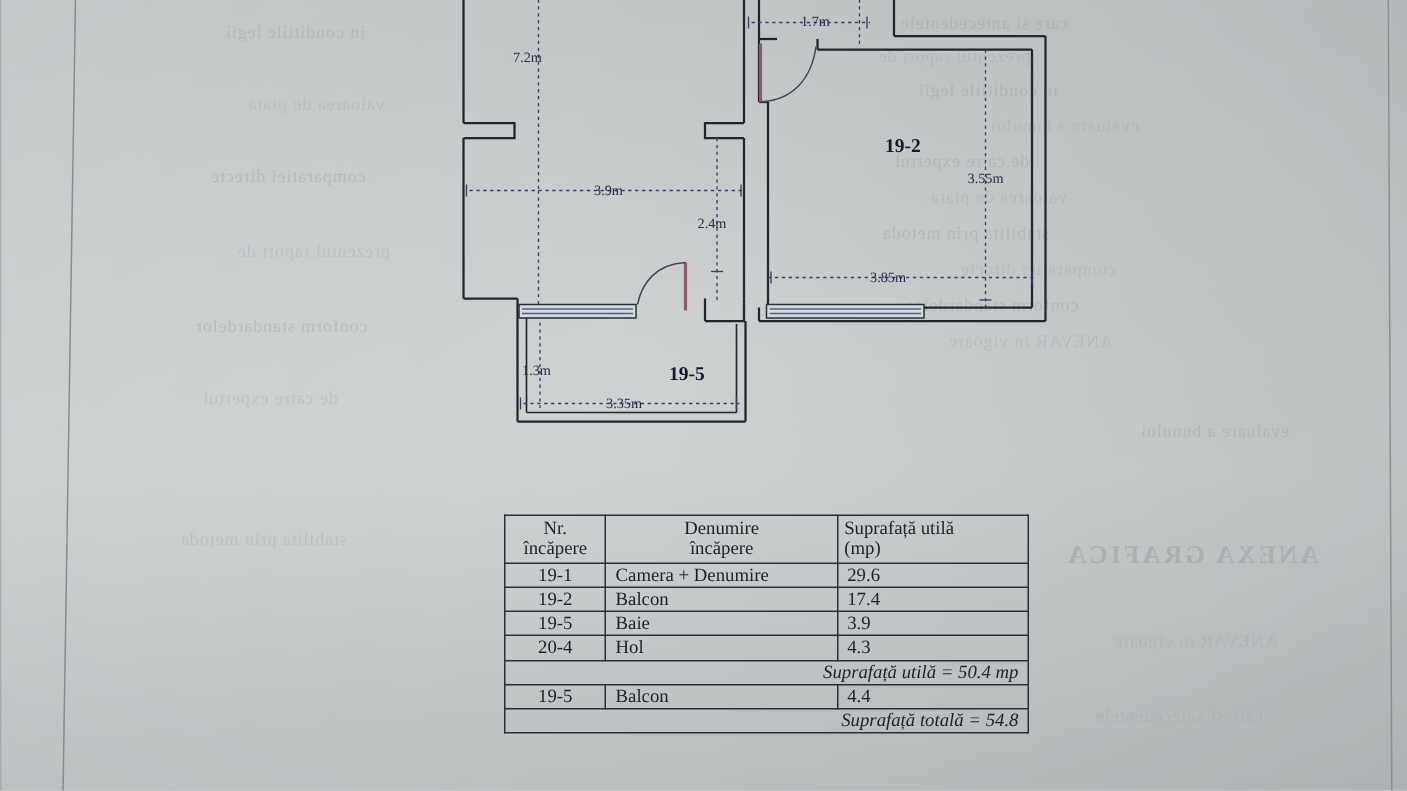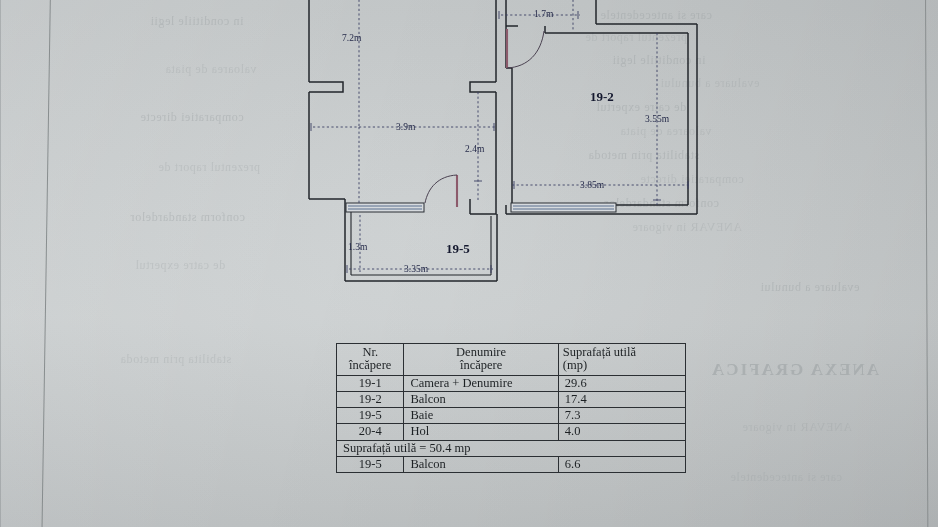--- a/index.html
+++ b/index.html
@@ -68,21 +68,21 @@
     color:#1d2124;
     font-weight:normal;
     padding:1px 6px;
     line-height:1.06;
   }
   #room-table th{font-size:12.5px;padding:2px 4px;}
   #room-table td{font-size:12.5px;}
   .c-nr{width:58px;text-align:center;}
   .c-den{width:162px;text-align:left;padding-left:8px;margin-left:40px;}
   .c-sup{width:130px;text-align:left;}
-  .sum-row td{text-align:left;font-size:12.5px;padding:4px 0;}
+  .sum-row td{text-align:right;font-size:12.5px;padding:4px 0;font-style:italic;}
   .tbl-blur{filter:blur(.25px);}
 
   
   .dimtxt{font-family:"Liberation Serif", serif;fill:#262b4a;font-size:9.5px;}
   .roomtxt{font-family:"Liberation Serif", serif;fill:#14182e;font-size:13px;font-weight:bold;}
 </style>
 </head>
 <body>
 
 <div id="sheet">
@@ -257,31 +257,34 @@
         <td class="c-sup">29.6</td>
       </tr>
       <tr>
         <td class="c-nr">19-2</td>
         <td class="c-den">Balcon</td>
         <td class="c-sup">17.4</td>
       </tr>
       <tr>
         <td class="c-nr">19-5</td>
         <td class="c-den">Baie</td>
-        <td class="c-sup">7.3</td>
+        <td class="c-sup">3.9</td>
       </tr>
       <tr>
         <td class="c-nr">20-4</td>
         <td class="c-den">Hol</td>
-        <td class="c-sup">4.0</td>
+        <td class="c-sup">4.3</td>
       </tr>
       <tr class="sum-row">
         <td colspan="3">Suprafață utilă = 50.4 mp</td>
       </tr>
       <tr>
         <td class="c-nr">19-5</td>
         <td class="c-den">Balcon</td>
-        <td class="c-sup">6.6</td>
+        <td class="c-sup">4.4</td>
+      </tr>
+      <tr class="sum-row">
+        <td colspan="3">Suprafață totală = 54.8</td>
       </tr>
     </tbody>
   </table>
 
 </div>
 
 </body></html>

